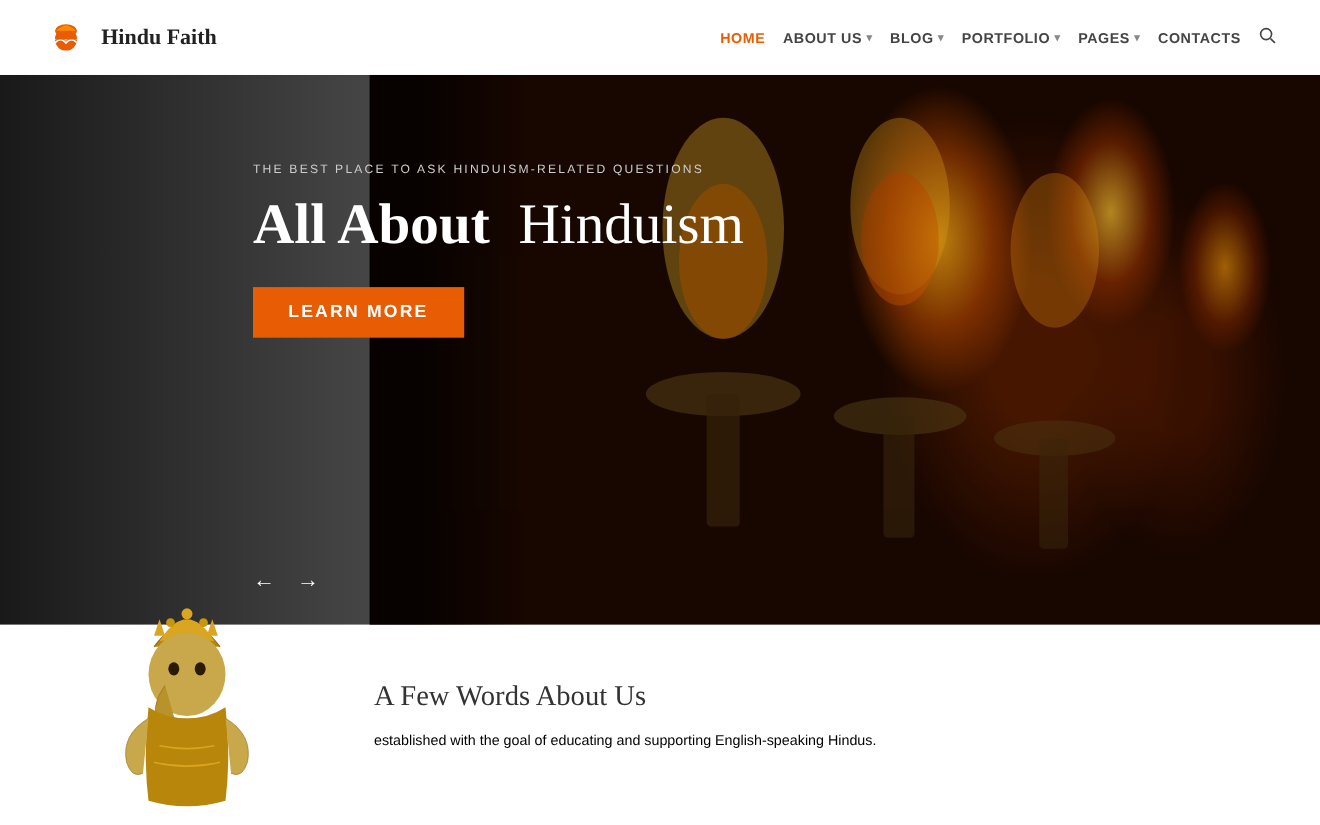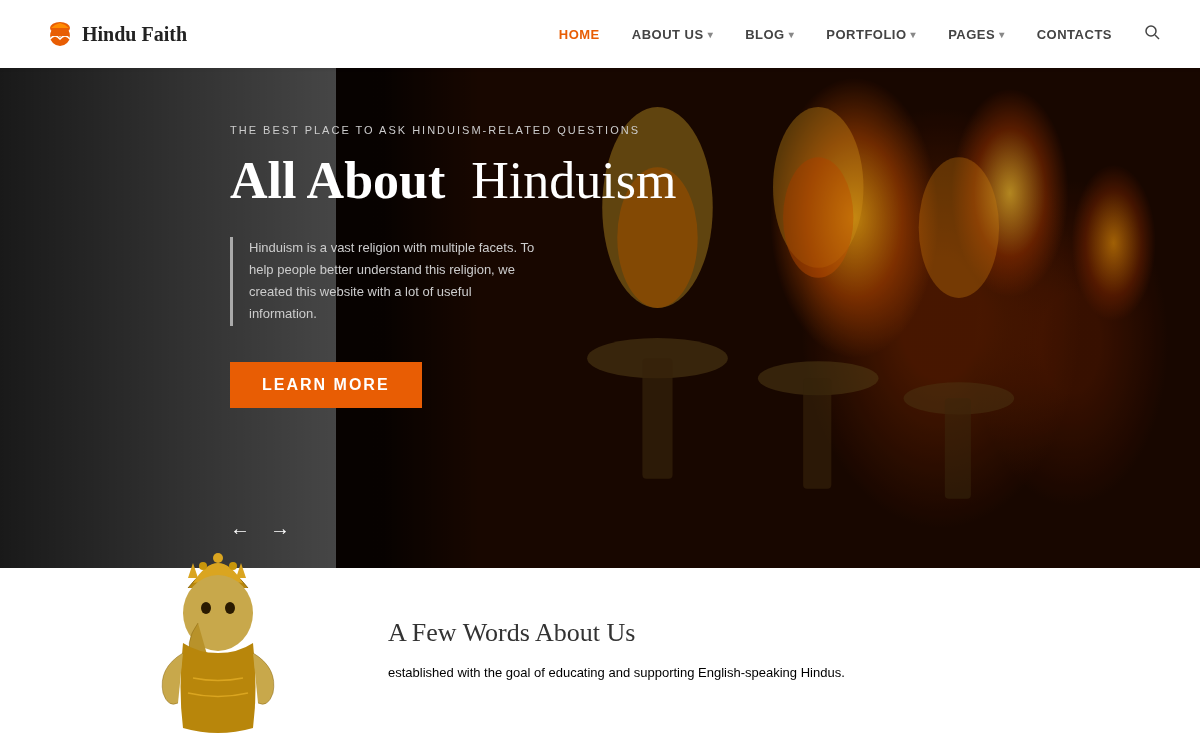--- a/index.html
+++ b/index.html
@@ -13,36 +13,36 @@
       align-items: center;
       justify-content: space-between;
       padding: 0 40px;
       box-shadow: 0 1px 4px rgba(0,0,0,0.08);
       position: relative;
       z-index: 10;
     }
     .logo-area {
       display: flex;
       align-items: center;
-      gap: 2px;
+      gap: 12px;
     }
     .logo-icon {
       width: 40px;
       height: 40px;
     }
     .logo-text {
       font-size: 20px;
       font-weight: 700;
       color: #222;
       font-family: 'Georgia', serif;
     }
     nav {
       display: flex;
       align-items: center;
-      gap: 32px;
+      gap: 16px;
     }
     .nav-item {
       font-size: 13px;
       font-weight: 600;
       letter-spacing: 0.5px;
       color: #444;
       text-transform: uppercase;
       cursor: pointer;
       display: flex;
       align-items: center;
@@ -88,21 +88,21 @@
       position: absolute;
       left: 0;
       top: 0;
       width: 40%;
       height: 100%;
       background: linear-gradient(to right, rgba(0,0,0,0.9) 0%, rgba(0,0,0,0.7) 80%, transparent 100%);
     }
     .hero-content {
       position: relative;
       z-index: 5;
-      padding: 56px 0 0 230px;
+      padding: 80px 0 0 230px;
     }
     .hero-subtitle {
       font-size: 11px;
       letter-spacing: 2px;
       color: #ccc;
       text-transform: uppercase;
       margin-bottom: 16px;
       font-family: Arial, sans-serif;
     }
     .hero-title {
@@ -159,21 +159,20 @@
     }
 
     
     .about-section {
       height: 182px;
       background: #fff;
       display: flex;
       align-items: flex-start;
       padding: 40px 32px 0 80px;
       gap: 80px;
-      margin-left: 48px;
     }
     .about-statue {
       width: 180px;
       height: 180px;
       position: relative;
       flex-shrink: 0;
       margin-top: -60px;
     }
     .about-text {
       flex: 1;
@@ -270,23 +269,20 @@
     </svg>
   </div>
   <div class="hero-dark-left"></div>
 
   <div class="hero-content">
     <p class="hero-subtitle">THE BEST PLACE TO ASK HINDUISM-RELATED QUESTIONS</p>
     <h1 class="hero-title">
       <strong>All About</strong>&nbsp;
       <span>Hinduism</span>
     </h1>
-    <div class="hero-desc-block">
-      <p class="hero-desc">Hinduism is a vast religion with multiple facets. To help people better understand this religion, we created this website with a lot of useful information.</p>
-    </div>
     <button class="learn-more-btn">LEARN MORE</button>
   </div>
 
   <div class="hero-nav-arrows">
     <button class="arrow-btn">←</button>
     <button class="arrow-btn">→</button>
   </div>
 </section>
 
 <section class="about-section">

